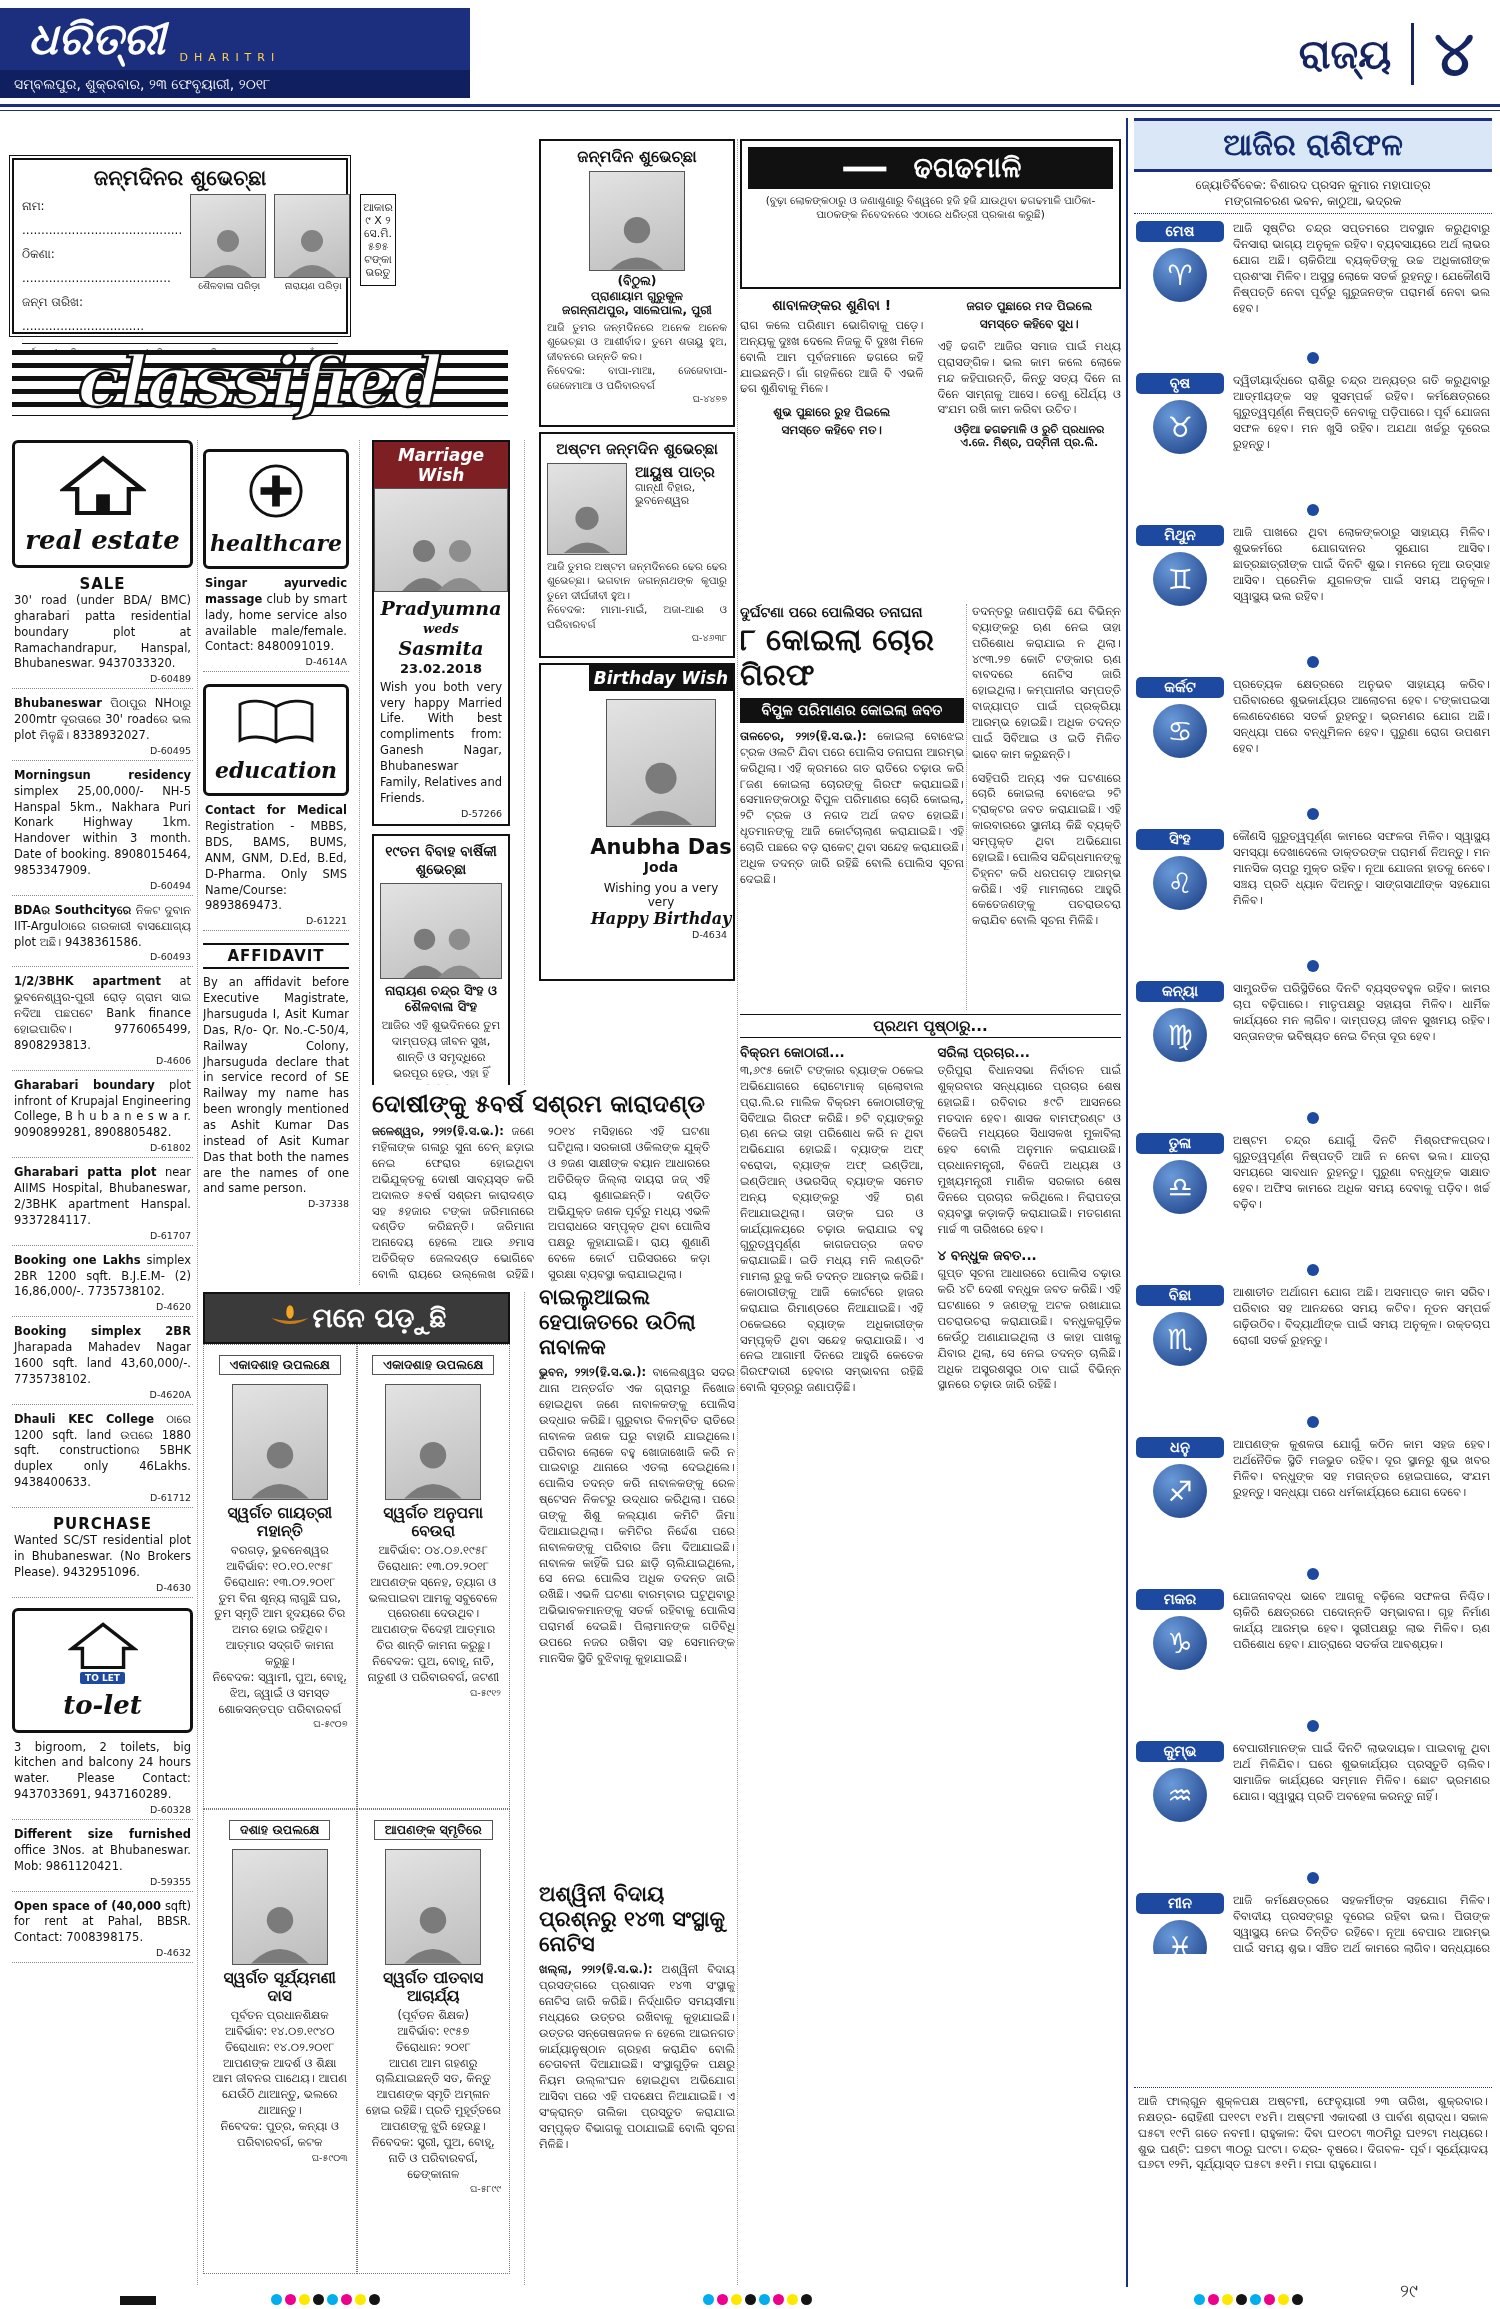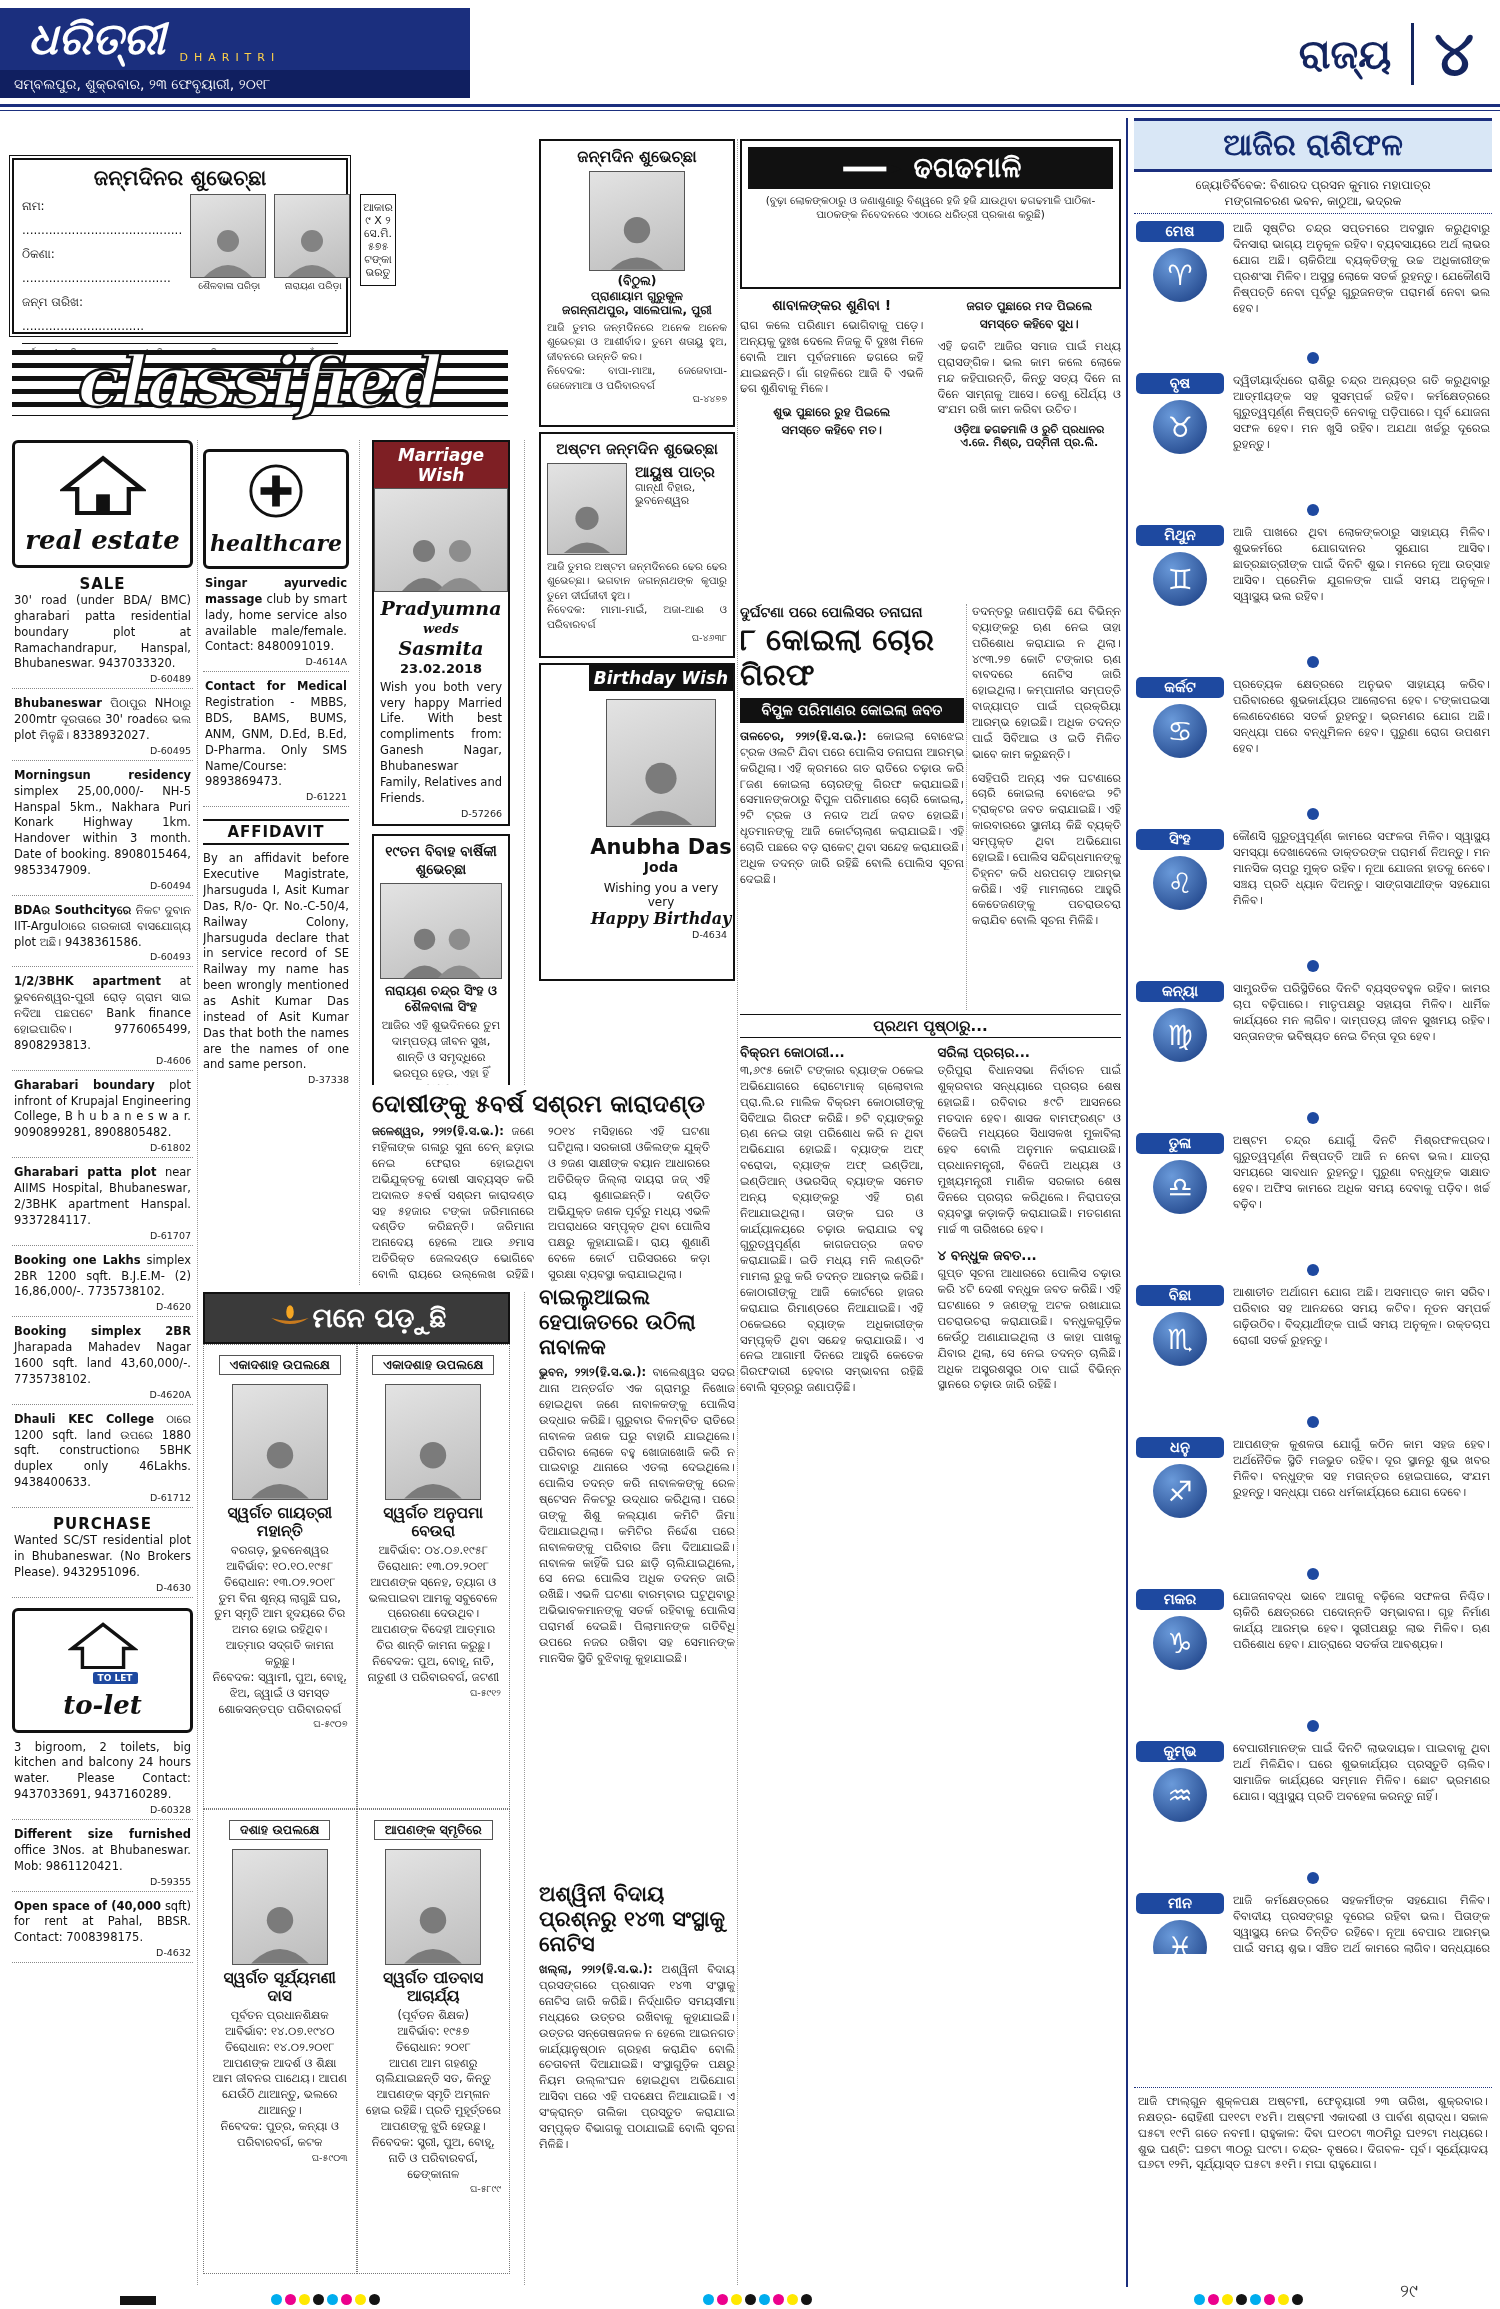--- a/index.html
+++ b/index.html
@@ -243,21 +243,21 @@
           <div class="code">D-61712</div>
         </div>
 
         <div class="ad">
           <div class="ad-heading">PURCHASE</div>
           <div class="ad-body small"> <span>Wanted SC/ST residential plot in Bhubaneswar. (No Brokers Please). 9432951096.</span></div>
           <div class="code">D-4630</div>
         </div>
       </div>
     <div class="sec-banner" style="margin-top:10px;">
-      <span style="display:flex; flex-direction:column; align-items:flex-end; gap:3px;">
+      <span style="display:flex; flex-direction:column; align-items:center; gap:3px;">
         <svg width="70" height="48" viewBox="0 0 100 70">
             <path d="M50 5 L95 40 H80 V68 H20 V40 H5 Z" fill="none" stroke="#111" stroke-width="5"></path>
           </svg>
         <span class="tolet-sign">TO LET</span>
       </span>
       <span class="t">to-let</span>
     </div>
     <div class="ads">
 
         <div class="ad">
@@ -287,20 +287,29 @@
       </span>
       <span class="t" style="font-size:22px;">healthcare</span>
     </div>
     <div class="ads">
 
         <div class="ad">
           <div class="ad-body small"><span class="lead">Singar ayurvedic massage</span> <span>club by smart lady, home service also available male/female. Contact: 8480091019.</span></div>
           <div class="code">D-4614A</div>
         </div>
       </div>
+    <div class="sec-banner" style="margin-top:12px;">
+      <span>
+        <svg width="80" height="50" viewBox="0 0 100 62">
+            <path d="M50 12 C35 3 15 3 5 9 V54 C15 48 35 48 50 56 C65 48 85 48 95 54 V9 C85 3 65 3 50 12 Z" fill="none" stroke="#111" stroke-width="3.5"></path>
+            <path d="M50 12 V56" stroke="#111" stroke-width="3.5"></path>
+          </svg>
+      </span>
+      <span class="t" style="font-size:22px;">education</span>
+    </div>
     <div class="ads">
 
         <div class="ad">
           <div class="ad-body small"><span class="lead">Contact for Medical</span> <span>Registration - MBBS, BDS, BAMS, BUMS, ANM, GNM, D.Ed, B.Ed, D-Pharma. Only SMS Name/Course: 9893869473.</span></div>
           <div class="code">D-61221</div>
         </div>
       </div>
     <div style="margin-top:12px; border-top:2px solid #111; border-bottom:2px solid #111; text-align:center; font-weight:bold; font-size:15px; letter-spacing:1px; padding:2px 0;">AFFIDAVIT</div>
     <div class="small" style="margin-top:6px;">By an affidavit before Executive Magistrate, Jharsuguda I, Asit Kumar Das, R/o- Qr. No.-C-50/4, Railway Colony, Jharsuguda declare that in service record of SE Railway my name has been wrongly mentioned as Ashit Kumar Das instead of Asit Kumar Das that both the names are the names of one and same person.</div>
     <div class="code">D-37338</div>

